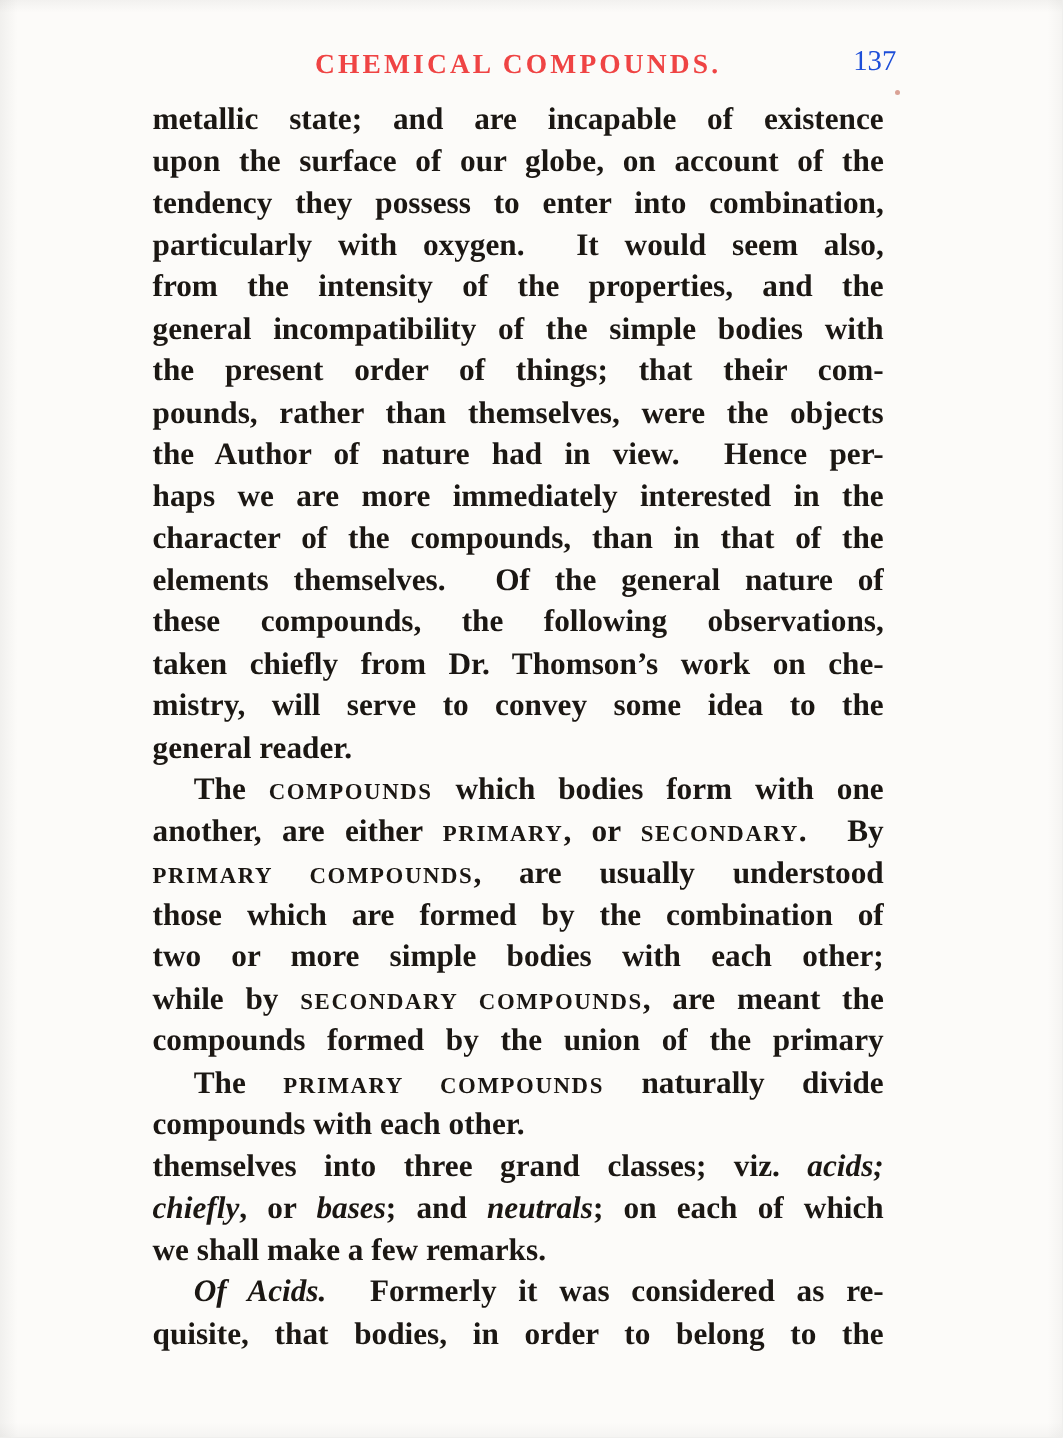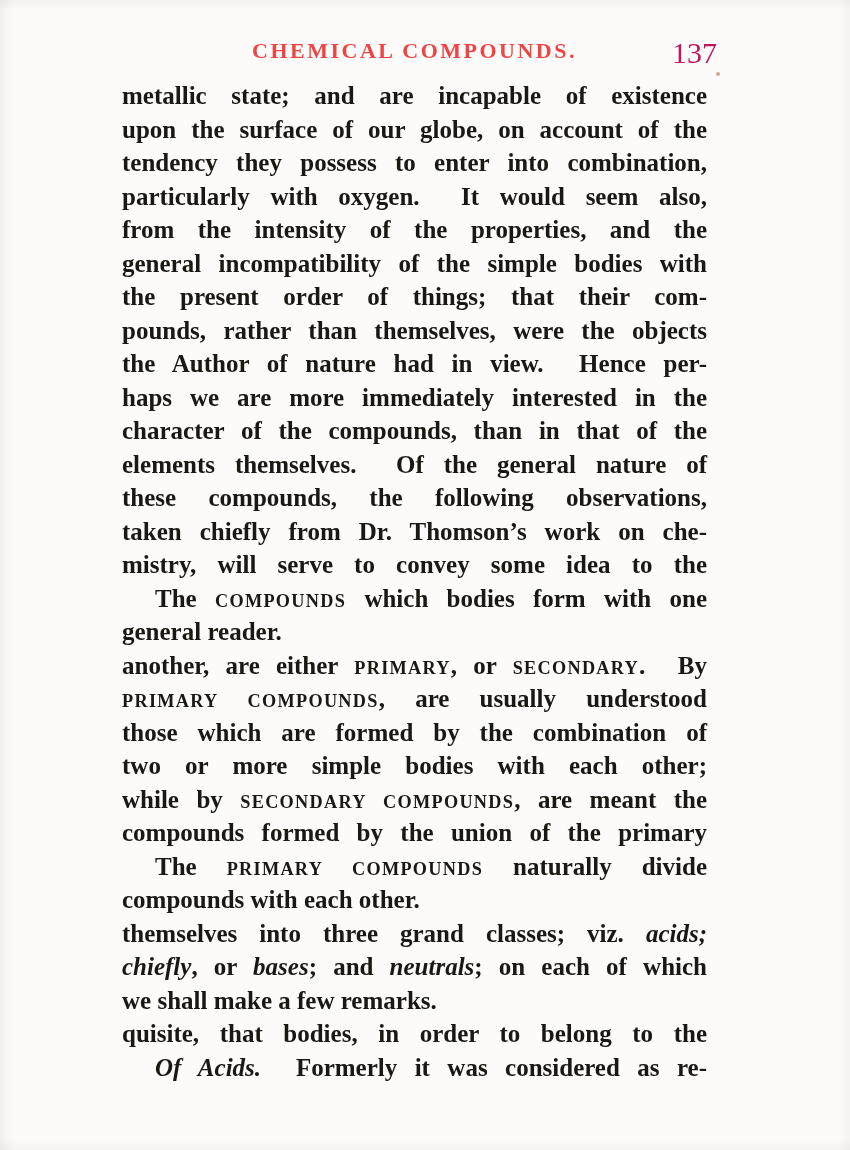--- a/index.html
+++ b/index.html
@@ -48,22 +48,22 @@
     text-align: center;
     font-size: 22px;
     letter-spacing: 2.5px;
     font-weight: bold;
     color: #ef4444;
   }
   .page-number {
     position: absolute;
     right: -10px;
     top: 0;
-    font-size: 30px;
-    color: #be185d;
+    font-size: 23px;
+    color: #1d4ed8;
   }
   .body-text {
     font-size: 25px;
     font-weight: bold;
   }
   .line {
     height: 33.5px;
     line-height: 33.5px;
     text-align: justify;
     text-align-last: justify;
@@ -112,30 +112,30 @@
         <div class="line"><span>general incompatibility of the simple bodies with</span></div>
         <div class="line"><span>the present order of things; that their com-</span></div>
         <div class="line"><span>pounds, rather than themselves, were the objects</span></div>
         <div class="line"><span>the Author of nature had in view.&nbsp; Hence per-</span></div>
         <div class="line"><span>haps we are more immediately interested in the</span></div>
         <div class="line"><span>character of the compounds, than in that of the</span></div>
         <div class="line"><span>elements themselves.&nbsp; Of the general nature of</span></div>
         <div class="line"><span>these compounds, the following observations,</span></div>
         <div class="line"><span>taken chiefly from Dr. Thomson’s work on che-</span></div>
         <div class="line"><span>mistry, will serve to convey some idea to the</span></div>
+        <div class="line last"><span>general reader.</span></div>
         <div class="line indent"><span>The </span><span class="sc">COMPOUNDS</span><span> which bodies form with one</span></div>
-        <div class="line last"><span>general reader.</span></div>
         <div class="line"><span>another, are either </span><span class="sc">PRIMARY</span><span>, or </span><span class="sc">SECONDARY</span><span>.&nbsp; By</span></div>
         <div class="line"><span class="sc">PRIMARY COMPOUNDS</span><span>, are usually understood</span></div>
         <div class="line"><span>those which are formed by the combination of</span></div>
         <div class="line"><span>two or more simple bodies with each other;</span></div>
         <div class="line"><span>while by </span><span class="sc">SECONDARY COMPOUNDS</span><span>, are meant the</span></div>
         <div class="line"><span>compounds formed by the union of the primary</span></div>
         <div class="line indent"><span>The </span><span class="sc">PRIMARY COMPOUNDS</span><span> naturally divide</span></div>
         <div class="line last"><span>compounds with each other.</span></div>
         <div class="line"><span>themselves into three grand classes; viz. </span><span class="it">acids;</span></div>
         <div class="line"><span class="it">chiefly</span><span>, or </span><span class="it">bases</span><span>; and </span><span class="it">neutrals</span><span>; on each of which</span></div>
         <div class="line last"><span>we shall make a few remarks.</span></div>
+        <div class="line indent"><span class="it">Of Acids.</span><span>&nbsp; Formerly it was considered as re-</span></div>
         <div class="line"><span>quisite, that bodies, in order to belong to the</span></div>
-        <div class="line indent"><span class="it">Of Acids.</span><span>&nbsp; Formerly it was considered as re-</span></div>
       </div>
   </div>
 </div>
 
 </body></html>

